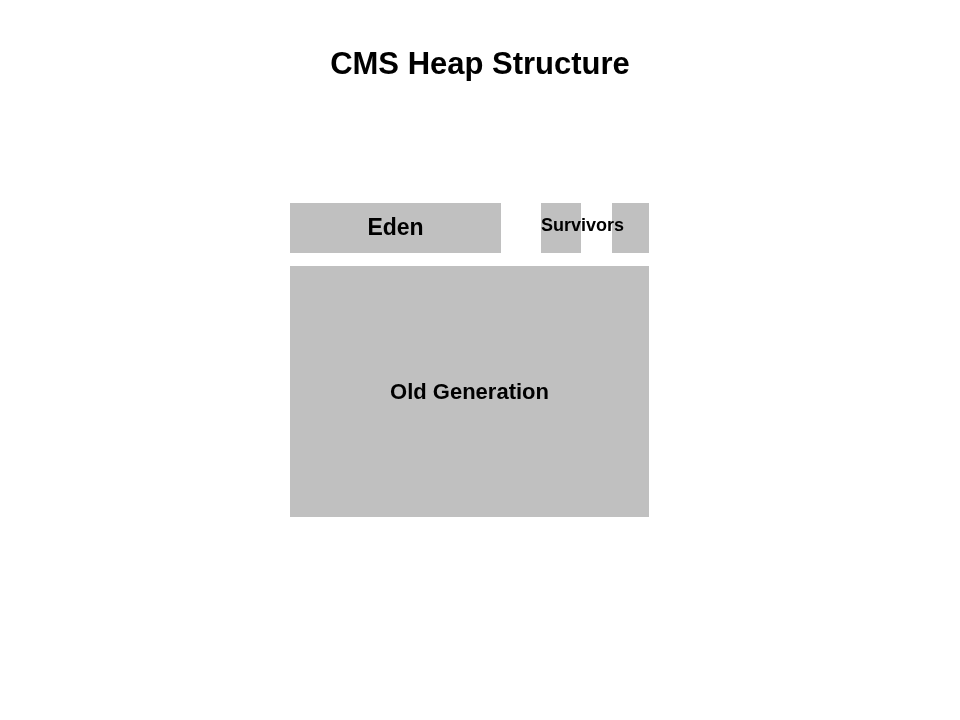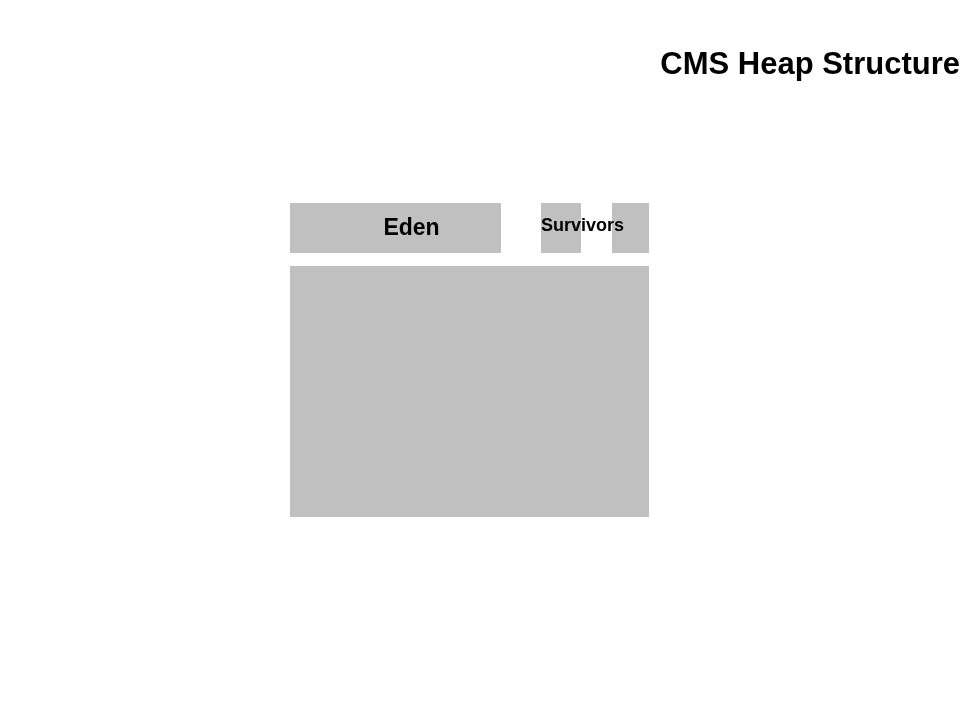--- a/index.html
+++ b/index.html
@@ -16,21 +16,21 @@
     width: 960px;
     height: 720px;
     background: #ffffff;
     overflow: hidden;
   }
   .diagram-title {
     position: absolute;
     left: 0;
     top: 48px;
     width: 960px;
-    text-align: right;
+    text-align: center;
     font-size: 31px;
     font-weight: bold;
     color: #000000;
     letter-spacing: 0px;
     line-height: 1;
     white-space: nowrap;
   }
   .region {
     position: absolute;
     background: #c0c0c0;
@@ -49,21 +49,20 @@
     top: 203px;
     width: 211px;
     height: 50px;
   }
   #eden-label {
     left: 290px;
     top: 216px;
     width: 211px;
     text-align: center;
     font-size: 23px;
-    margin-left: 16px;
   }
   
   #survivor-region-0 {
     left: 541px;
     top: 203px;
     width: 40px;
     height: 50px;
   }
   #survivor-region-1 {
     left: 612px;
@@ -102,14 +101,15 @@
   <div class="region" id="eden-region"></div>
   <div class="region-label" id="eden-label">Eden</div>
 
   <div class="region" id="survivor-region-0"></div>
 
   <div class="region" id="survivor-region-1"></div>
 
   <div class="region-label" id="survivors-label">Survivors</div>
 
   <div class="region" id="old-generation-region"></div>
+  <div class="region-label" id="old-generation-label">Old Generation</div>
 
 </div>
 
 </body></html>

